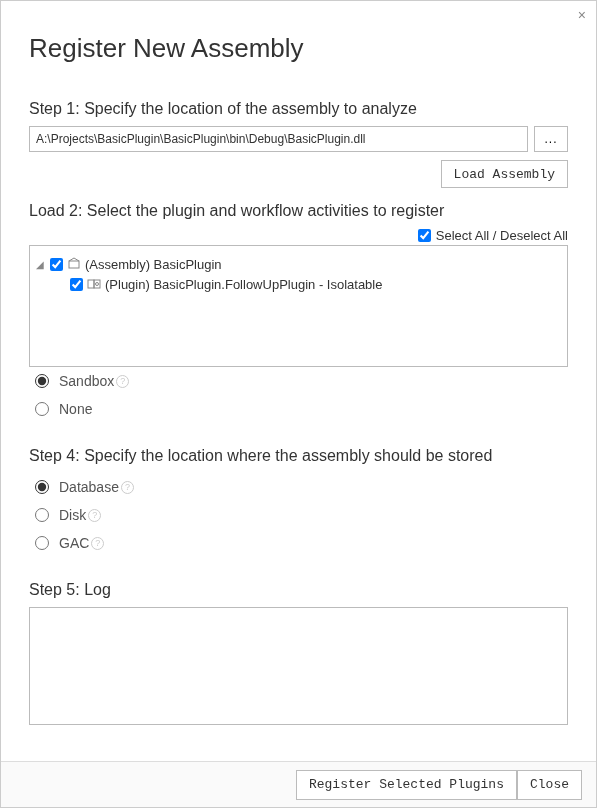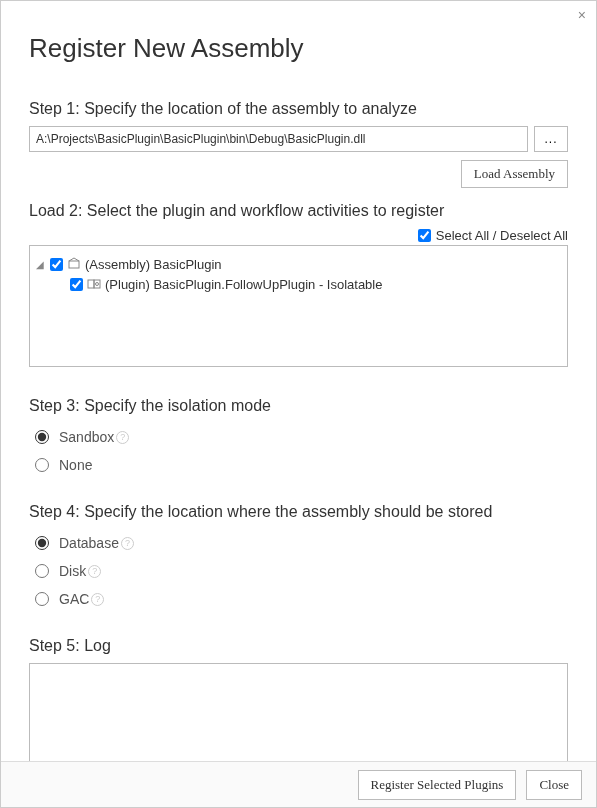--- a/index.html
+++ b/index.html
@@ -62,21 +62,21 @@
   }
   .load-row {
     display: flex;
     justify-content: flex-end;
     margin-top: 8px;
   }
   .btn {
     border: 1px solid #bbb;
     background: #fff;
     font-size: 13px;
-    font-family: Liberation Serif, serif;
+    font-family: Liberation Mono, monospace;
     height: 28px;
     padding: 0 12px;
     cursor: pointer;
     color: #333;
   }
   .select-all-row {
     display: flex;
     justify-content: flex-end;
     align-items: center;
     gap: 5px;
@@ -151,21 +151,20 @@
     position: absolute;
     bottom: 0;
     left: 0;
     right: 0;
     height: 46px;
     border-top: 1px solid #ddd;
     background: #fafafa;
     display: flex;
     justify-content: flex-end;
     align-items: center;
-    gap: 10px;
     padding: 0 14px;
   }
   .footer .btn { height: 30px; }
   .step3 { margin-top: 30px; }
   .step4 { margin-top: 24px; }
   .step5 { margin-top: 24px; }
 </style>
 </head>
 <body>
 
@@ -206,21 +205,20 @@
         <svg width="14" height="14" viewBox="0 0 14 14">
             <rect x="1" y="3" width="6" height="8" fill="none" stroke="#888" stroke-width="1"></rect>
             <rect x="7" y="3" width="6" height="8" fill="none" stroke="#888" stroke-width="1"></rect>
             <circle cx="10" cy="7" r="1.5" fill="none" stroke="#888" stroke-width="1"></circle>
           </svg>
       </span>
       <span>(Plugin) BasicPlugin.FollowUpPlugin - Isolatable</span>
     </div>
   </div>
 
-  <div class="step-label step3">Step 3: Specify the isolation mode</div>
   <div class="radio-row">
     <label>
       <input type="radio" name="isolation" checked="" style="">
       <span>Sandbox</span>
     </label>
     <span class="help-icon">?</span>
   </div>
   <div class="radio-row">
     <label>
       <input type="radio" name="isolation" style="">

